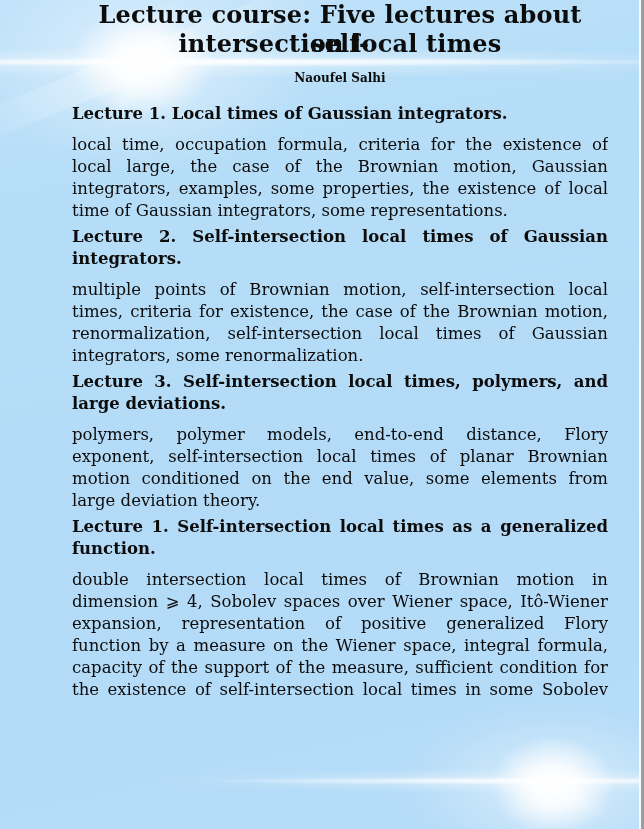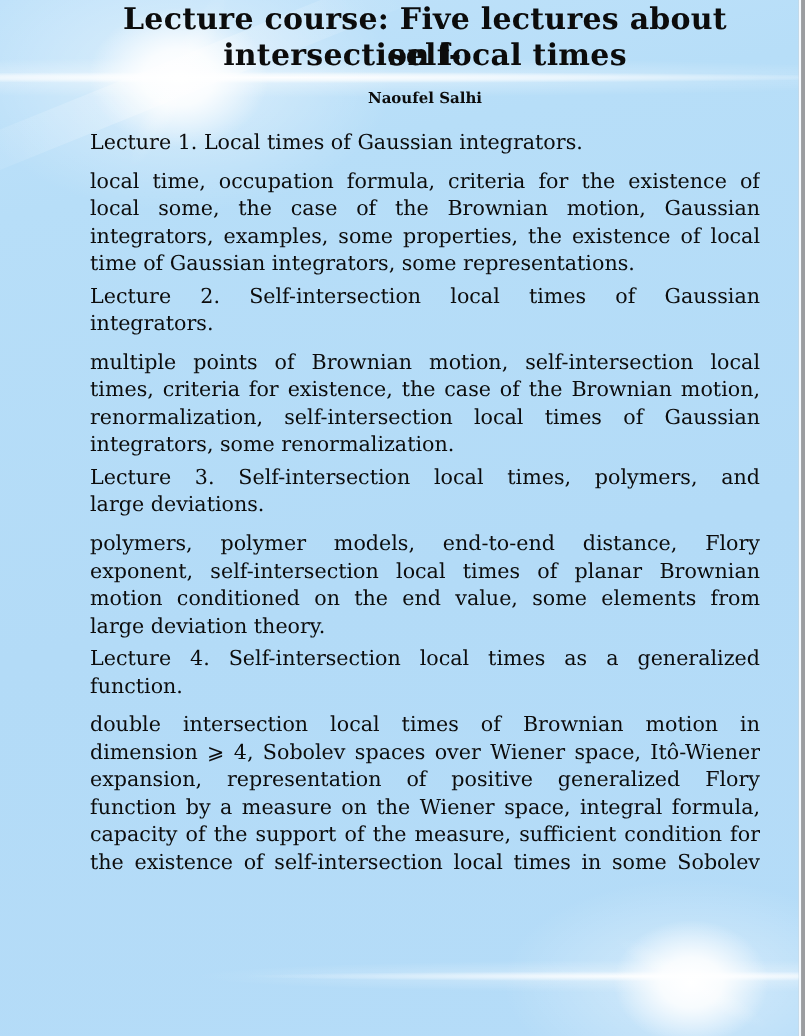--- a/index.html
+++ b/index.html
@@ -71,21 +71,21 @@
   }
   .title .ln { height: 29px; line-height: 29px; text-align: center; text-align-last: center; }
   .author {
     margin-top: 8px;
     margin-bottom: 12px;
     height: 25px; line-height: 25px;
     font-size: 12px;
     font-weight: bold;
     text-align: center;
   }
-  .heading { margin-top: 4px; font-weight: normal; }
+  .heading { margin-top: 4px; font-weight: bold; }
   .bodytext { margin-top: 9px; }
   .heading .ln, .bodytext .ln {
     height: 22px; line-height: 22px;
     font-size: 16.5px;
     overflow: hidden;
     text-align: justify;
     text-align-last: justify;
   }
   .heading .ln.ln-last, .bodytext .ln.ln-last { text-align-last: left; }
 </style>
@@ -105,21 +105,21 @@
           <div class="ln ln-last">intersection local times</div>
         </div>
       <div class="author">Naoufel Salhi</div>
 
       <div>
         <div class="heading">
             <div class="ln ln-last">Lecture 1. Local times of Gaussian integrators.</div>
           </div>
         <div class="bodytext">
             <div class="ln">local time, occupation formula, criteria for the existence of</div>
-            <div class="ln">local some, the case of the Brownian motion, Gaussian</div>
+            <div class="ln">local large, the case of the Brownian motion, Gaussian</div>
             <div class="ln">integrators, examples, some properties, the existence of local</div>
             <div class="ln ln-last">time of Gaussian integrators, some representations.</div>
           </div>
       </div>
 
       <div>
         <div class="heading">
             <div class="ln">Lecture 2. Self-intersection local times of Gaussian</div>
             <div class="ln ln-last">integrators.</div>
           </div>
@@ -139,21 +139,21 @@
         <div class="bodytext">
             <div class="ln">polymers, polymer models, end-to-end distance, Flory</div>
             <div class="ln">exponent, self-intersection local times of planar Brownian</div>
             <div class="ln">motion conditioned on the end value, some elements from</div>
             <div class="ln ln-last">large deviation theory.</div>
           </div>
       </div>
 
       <div>
         <div class="heading">
-            <div class="ln">Lecture 4. Self-intersection local times as a generalized</div>
+            <div class="ln">Lecture 1. Self-intersection local times as a generalized</div>
             <div class="ln ln-last">function.</div>
           </div>
         <div class="bodytext">
             <div class="ln">double intersection local times of Brownian motion in</div>
             <div class="ln">dimension ⩾ 4, Sobolev spaces over Wiener space, Itô-Wiener</div>
             <div class="ln">expansion, representation of positive generalized Flory</div>
             <div class="ln">function by a measure on the Wiener space, integral formula,</div>
             <div class="ln">capacity of the support of the measure, sufficient condition for</div>
             <div class="ln">the existence of self-intersection local times in some Sobolev</div>
           </div>

